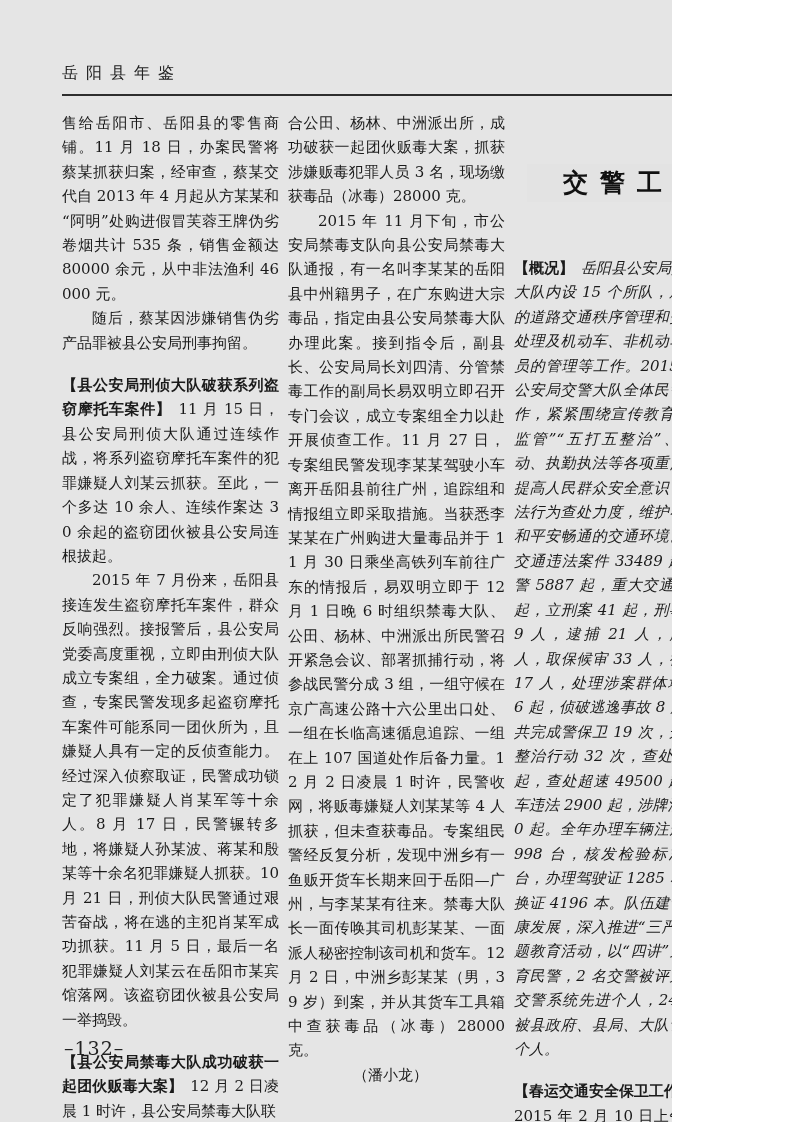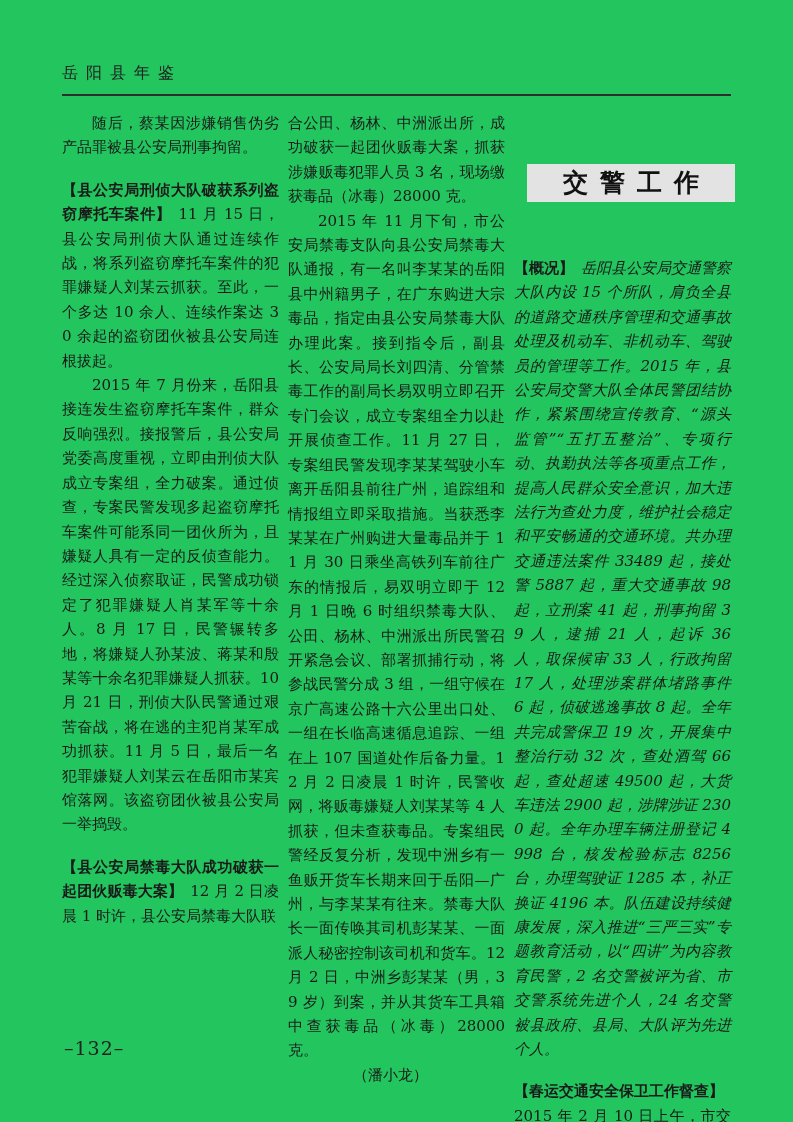--- a/index.html
+++ b/index.html
@@ -4,22 +4,22 @@
 <style>
   * { box-sizing: border-box; }
   html, body { margin: 0; padding: 0; }
   body {
     width: 793px; height: 1122px;
     background: #ffffff;
     font-family: "DejaVu Serif", "Liberation Serif", serif;
   }
   .page {
     position: relative;
-    width: 793px; height: 1122px;
-    background: #22c55e;
+    width: 672px; height: 1122px;
+    background: #e5e5e5;
     color: #1a1a1a;
     overflow: hidden;
   }
   .masthead {
     position: absolute; left: 62px; top: 63px;
     font-size: 16px; letter-spacing: 8px; color: #222;
   }
   .masthead-rule {
     position: absolute; left: 62px; top: 94px;
     width: 669px; height: 2px; background: #2e2e2e;
@@ -63,20 +63,21 @@
 </style>
 </head>
 <body>
 
 <div class="page">
 
   <div class="masthead">岳阳县年鉴</div>
   <div class="masthead-rule"></div>
 
   <div class="col col-1">
+    <p class="noindent">售给岳阳市、岳阳县的零售商铺。11 月 18 日，办案民警将蔡某抓获归案，经审查，蔡某交代自 2013 年 4 月起从方某某和“阿明”处购进假冒芙蓉王牌伪劣卷烟共计 535 条，销售金额达 80000 余元，从中非法渔利 46000 元。</p>
     <p>随后，蔡某因涉嫌销售伪劣产品罪被县公安局刑事拘留。</p>
     <p class="entry"><span class="entry-title">【县公安局刑侦大队破获系列盗窃摩托车案件】</span><span>11 月 15 日，县公安局刑侦大队通过连续作战，将系列盗窃摩托车案件的犯罪嫌疑人刘某云抓获。至此，一个多达 10 余人、连续作案达 30 余起的盗窃团伙被县公安局连根拔起。</span></p>
     <p>2015 年 7 月份来，岳阳县接连发生盗窃摩托车案件，群众反响强烈。接报警后，县公安局党委高度重视，立即由刑侦大队成立专案组，全力破案。通过侦查，专案民警发现多起盗窃摩托车案件可能系同一团伙所为，且嫌疑人具有一定的反侦查能力。经过深入侦察取证，民警成功锁定了犯罪嫌疑人肖某军等十余人。8 月 17 日，民警辗转多地，将嫌疑人孙某波、蒋某和殷某等十余名犯罪嫌疑人抓获。10 月 21 日，刑侦大队民警通过艰苦奋战，将在逃的主犯肖某军成功抓获。11 月 5 日，最后一名犯罪嫌疑人刘某云在岳阳市某宾馆落网。该盗窃团伙被县公安局一举捣毁。</p>
     <p class="entry"><span class="entry-title">【县公安局禁毒大队成功破获一起团伙贩毒大案】</span><span>12 月 2 日凌晨 1 时许，县公安局禁毒大队联</span></p>
   </div>
 
   <div class="col col-2">
     <p class="noindent">合公田、杨林、中洲派出所，成功破获一起团伙贩毒大案，抓获涉嫌贩毒犯罪人员 3 名，现场缴获毒品（冰毒）28000 克。</p>
     <p>2015 年 11 月下旬，市公安局禁毒支队向县公安局禁毒大队通报，有一名叫李某某的岳阳县中州籍男子，在广东购进大宗毒品，指定由县公安局禁毒大队办理此案。接到指令后，副县长、公安局局长刘四清、分管禁毒工作的副局长易双明立即召开专门会议，成立专案组全力以赴开展侦查工作。11 月 27 日，专案组民警发现李某某驾驶小车离开岳阳县前往广州，追踪组和情报组立即采取措施。当获悉李某某在广州购进大量毒品并于 11 月 30 日乘坐高铁列车前往广东的情报后，易双明立即于 12 月 1 日晚 6 时组织禁毒大队、公田、杨林、中洲派出所民警召开紧急会议、部署抓捕行动，将参战民警分成 3 组，一组守候在京广高速公路十六公里出口处、一组在长临高速循息追踪、一组在上 107 国道处作后备力量。12 月 2 日凌晨 1 时许，民警收网，将贩毒嫌疑人刘某某等 4 人抓获，但未查获毒品。专案组民警经反复分析，发现中洲乡有一鱼贩开货车长期来回于岳阳—广州，与李某某有往来。禁毒大队长一面传唤其司机彭某某、一面派人秘密控制该司机和货车。12 月 2 日，中洲乡彭某某（男，39 岁）到案，并从其货车工具箱中查获毒品（冰毒）28000 克。</p>
     <p class="byline">（潘小龙）</p>

